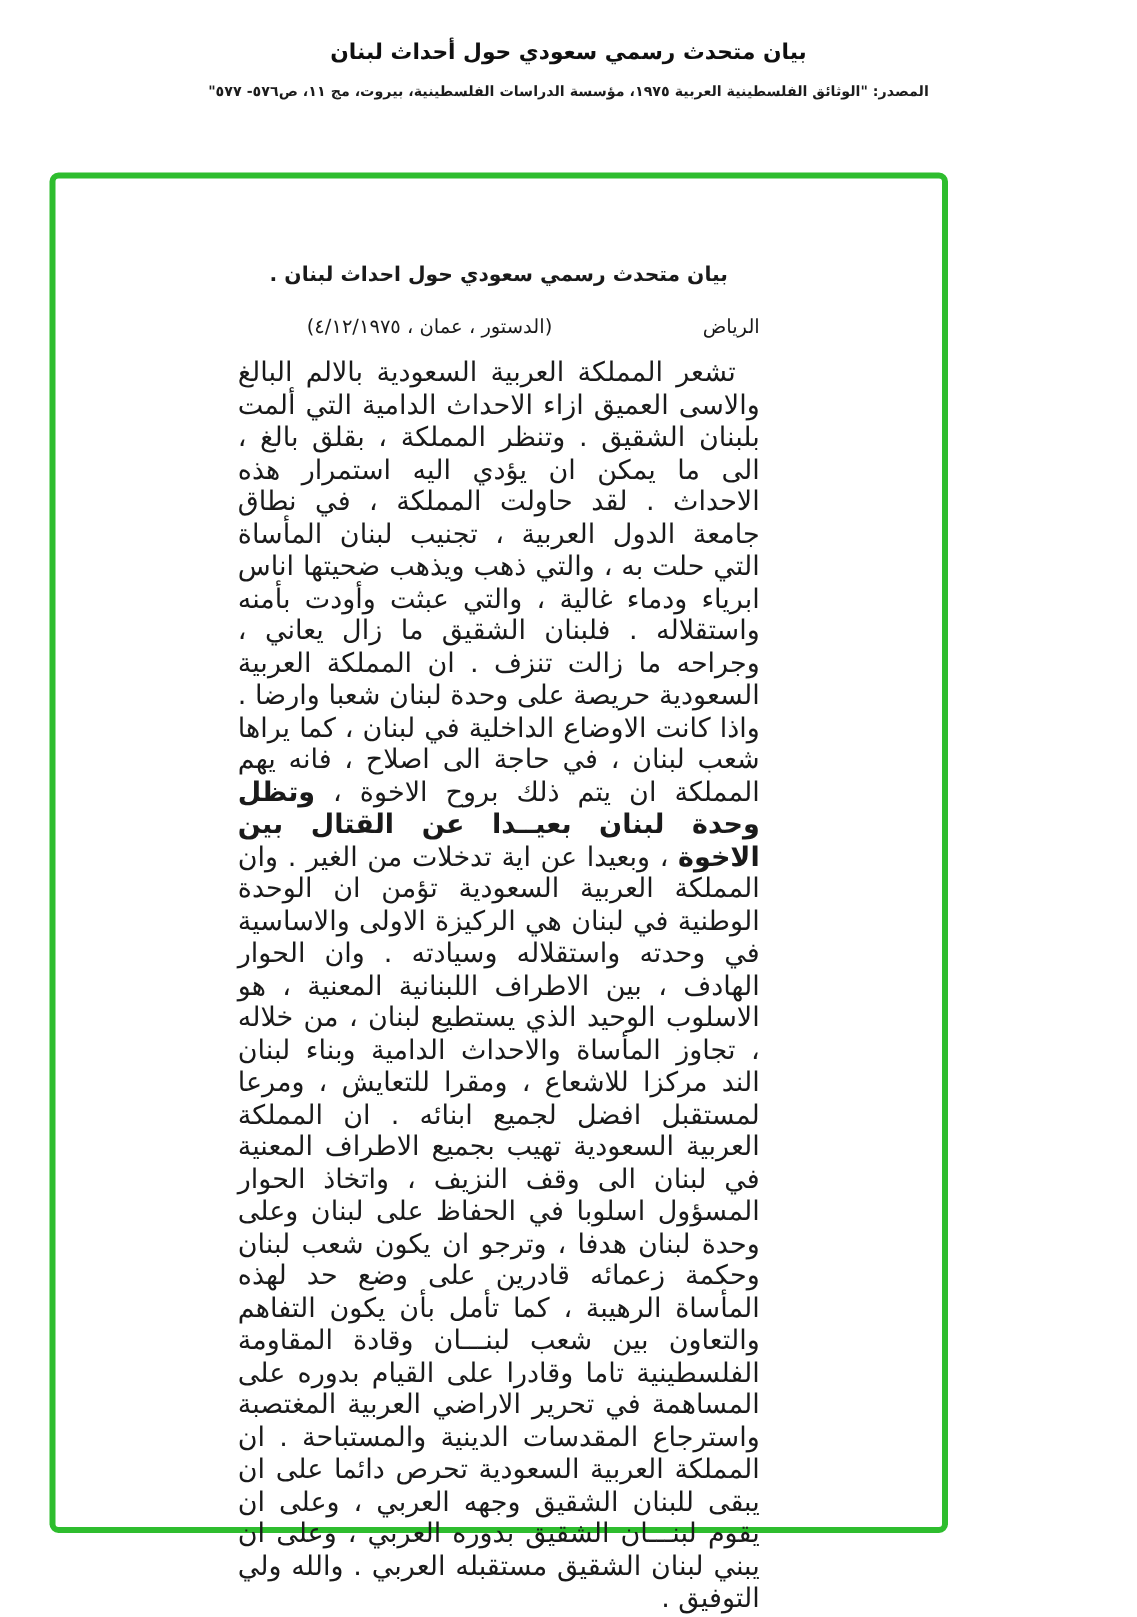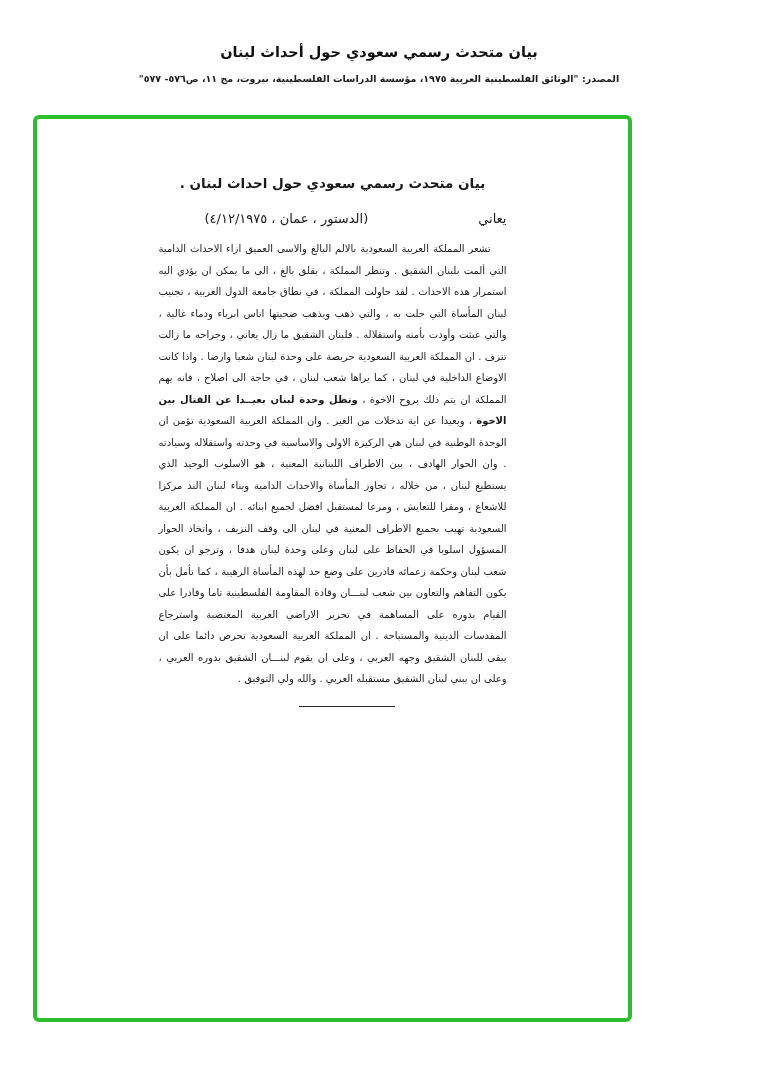--- a/index.html
+++ b/index.html
@@ -10,21 +10,21 @@
     position: relative;
     overflow: hidden;
     font-family: "DejaVu Sans", sans-serif;
     color: #141414;
   }
 
   
   .top-header {
     direction: rtl;
     text-align: center;
-    padding-top: 44px;
+    padding-top: 27px;
   }
   .header-title {
     font-size: 14.5px;
     font-weight: bold;
     color: #101010;
   }
   .header-source {
     margin-top: 13px;
     font-size: 9.5px;
     font-weight: bold;
@@ -62,21 +62,21 @@
     justify-content: space-between;
     align-items: baseline;
     font-size: 13px;
     margin-bottom: 12px;
     padding-left: 46px;
   }
   .dateline-city { font-weight: normal; }
   .dateline-source { font-weight: normal; }
 
   .doc-body {
-    font-size: 10px;
+    font-size: 18px;
     line-height: 21.5px;
     text-align: justify;
     text-indent: 16px;
   }
   .doc-body .bold { font-weight: bold; }
 
   .end-rule {
     width: 96px;
     height: 1px;
     background: #2a2a2a;
@@ -93,21 +93,21 @@
     <div class="header-title">بيان متحدث رسمي سعودي حول أحداث لبنان</div>
     <div class="header-source">المصدر: "الوثائق الفلسطينية العربية ١٩٧٥، مؤسسة الدراسات الفلسطينية، بيروت، مج ١١، ص٥٧٦- ٥٧٧"</div>
   </header>
 
   <div class="doc-frame">
     <div class="doc-page">
 
       <h1 class="doc-title">بيان متحدث رسمي سعودي حول احداث لبنان .</h1>
 
       <div class="dateline">
-        <span class="dateline-city">يعاني</span>
+        <span class="dateline-city">الرياض</span>
         <span class="dateline-source">(الدستور ، عمان ، ٤/١٢/١٩٧٥)</span>
       </div>
 
       <p class="doc-body" id="doc-body"><span>تشعر المملكة العربية السعودية بالالم البالغ والاسى العميق ازاء الاحداث الدامية التي ألمت بلبنان الشقيق . وتنظر المملكة ، بقلق بالغ ، الى ما يمكن ان يؤدي اليه استمرار هذه الاحداث . لقد حاولت المملكة ، في نطاق جامعة الدول العربية ، تجنيب لبنان المأساة التي حلت به ، والتي ذهب ويذهب ضحيتها اناس ابرياء ودماء غالية ، والتي عبثت وأودت بأمنه واستقلاله . فلبنان الشقيق ما زال يعاني ، وجراحه ما زالت تنزف . ان المملكة العربية السعودية حريصة على وحدة لبنان شعبا وارضا . واذا كانت الاوضاع الداخلية في لبنان ، كما يراها شعب لبنان ، في حاجة الى اصلاح ، فانه يهم المملكة ان يتم ذلك بروح الاخوة ، </span><span class="bold">وتظل وحدة لبنان بعيــدا عن القتال بين الاخوة</span><span> ، وبعيدا عن اية تدخلات من الغير . وان المملكة العربية السعودية تؤمن ان الوحدة الوطنية في لبنان هي الركيزة الاولى والاساسية في وحدته واستقلاله وسيادته . وان الحوار الهادف ، بين الاطراف اللبنانية المعنية ، هو الاسلوب الوحيد الذي يستطيع لبنان ، من خلاله ، تجاوز المأساة والاحداث الدامية وبناء لبنان الند مركزا للاشعاع ، ومقرا للتعايش ، ومرعا لمستقبل افضل لجميع ابنائه . ان المملكة العربية السعودية تهيب بجميع الاطراف المعنية في لبنان الى وقف النزيف ، واتخاذ الحوار المسؤول اسلوبا في الحفاظ على لبنان وعلى وحدة لبنان هدفا ، وترجو ان يكون شعب لبنان وحكمة زعمائه قادرين على وضع حد لهذه المأساة الرهيبة ، كما تأمل بأن يكون التفاهم والتعاون بين شعب لبنـــان وقادة المقاومة الفلسطينية تاما وقادرا على القيام بدوره على المساهمة في تحرير الاراضي العربية المغتصبة واسترجاع المقدسات الدينية والمستباحة . ان المملكة العربية السعودية تحرص دائما على ان يبقى للبنان الشقيق وجهه العربي ، وعلى ان يقوم لبنـــان الشقيق بدوره العربي ، وعلى ان يبني لبنان الشقيق مستقبله العربي . والله ولي التوفيق .</span></p>
 
       <div class="end-rule"></div>
 
     </div>
   </div>
 

